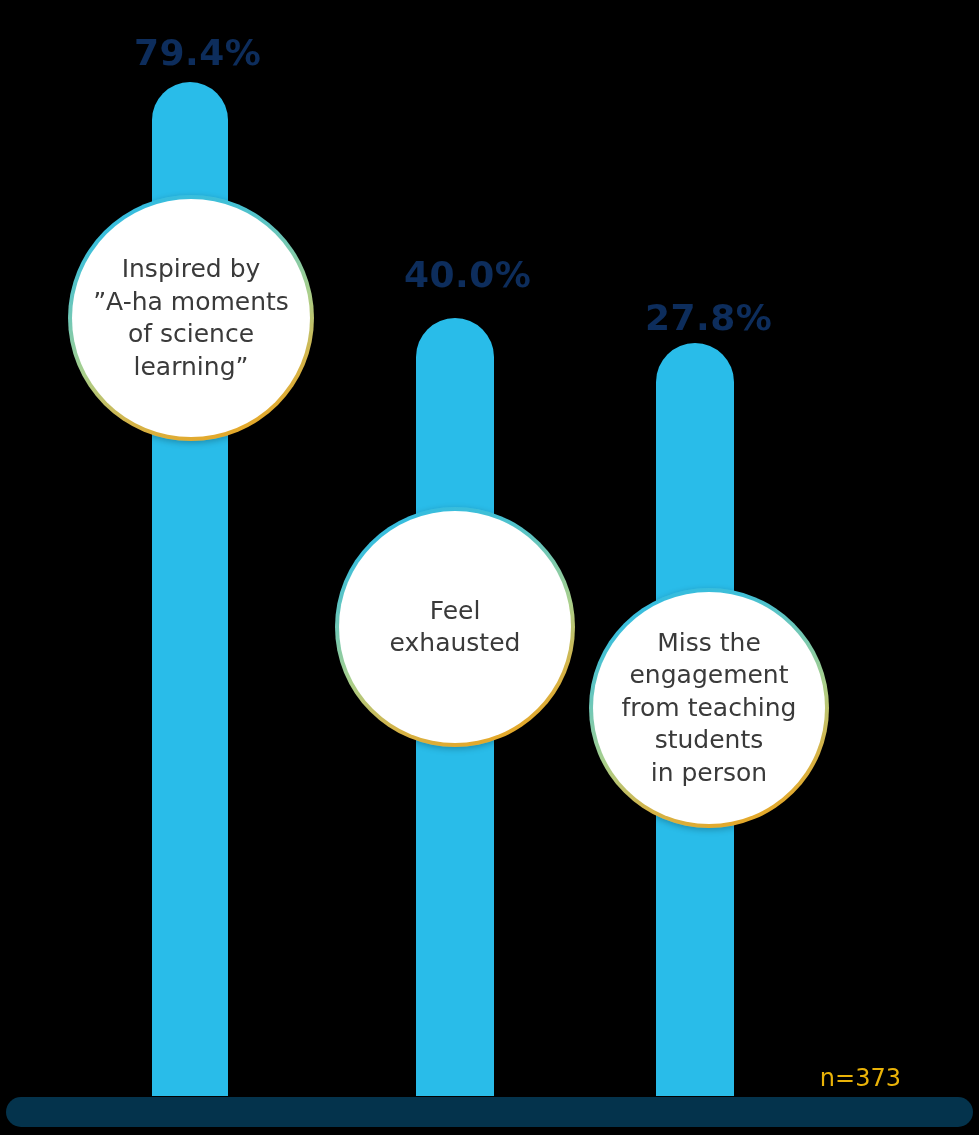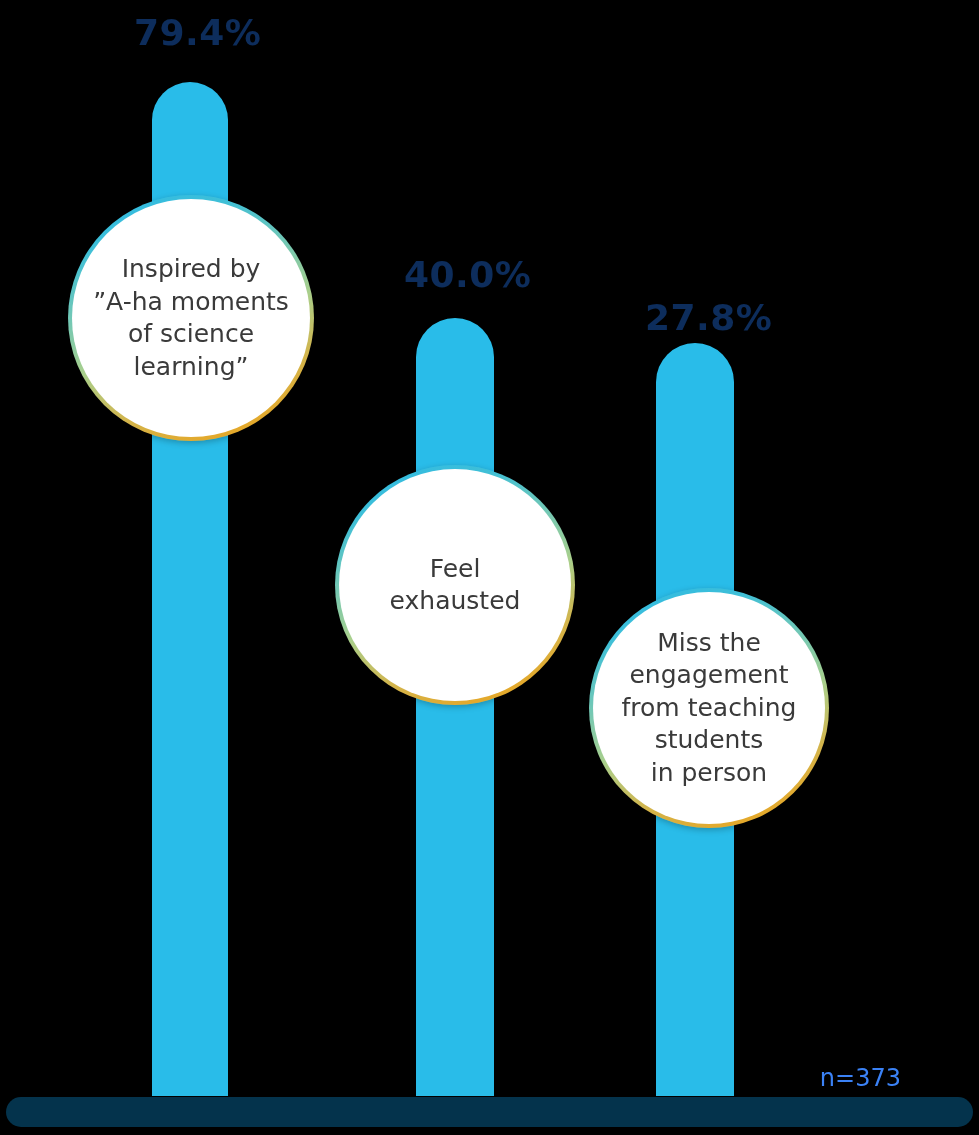--- a/index.html
+++ b/index.html
@@ -29,21 +29,21 @@
 
   
   .value-label {
     position: absolute;
     color: #0d2d5c;
     font-size: 36px;
     font-weight: bold;
     letter-spacing: 0.5px;
     white-space: nowrap;
   }
-  .value-1 { left: 134px; top: 12px; text-align: center;  }
+  .value-1 { left: 134px; top: 32px; text-align: center;  }
   .value-2 { left: 404px; top: 254px; }
   .value-3 { left: 645px; top: 297px; }
 
   
   .callout {
     position: absolute;
     border-radius: 50%;
     background:
       linear-gradient(#ffffff, #ffffff) padding-box,
       linear-gradient(160deg,
@@ -62,30 +62,30 @@
     text-align: center;
     color: #3a3a3a;
     font-size: 25px;
     line-height: 1.3;
     padding: 6px 14px;
     box-shadow: 0 2px 6px rgba(0,0,0,0.25);
   }
   .callout-text { display: block; white-space: pre-line; }
 
   .callout-1 { left: 68px;  top: 195px; width: 246px; height: 246px; }
-  .callout-2 { left: 335px; top: 465px; width: 240px; height: 240px; }
+  .callout-2 { left: 335px; top: 507px; width: 240px; height: 240px; }
   .callout-3 { left: 589px; top: 588px; width: 240px; height: 240px; }
 
   
   .footnote {
     position: absolute;
     right: 78px;
     bottom: 42px;
     text-align: right;
-    color: #3b82f6;
+    color: #eab308;
     font-size: 24px;
     line-height: 1.25;
   }
   .footnote div { white-space: nowrap; }
 
   
   .baseline {
     position: absolute;
     left: 6px;
     bottom: 8px;

